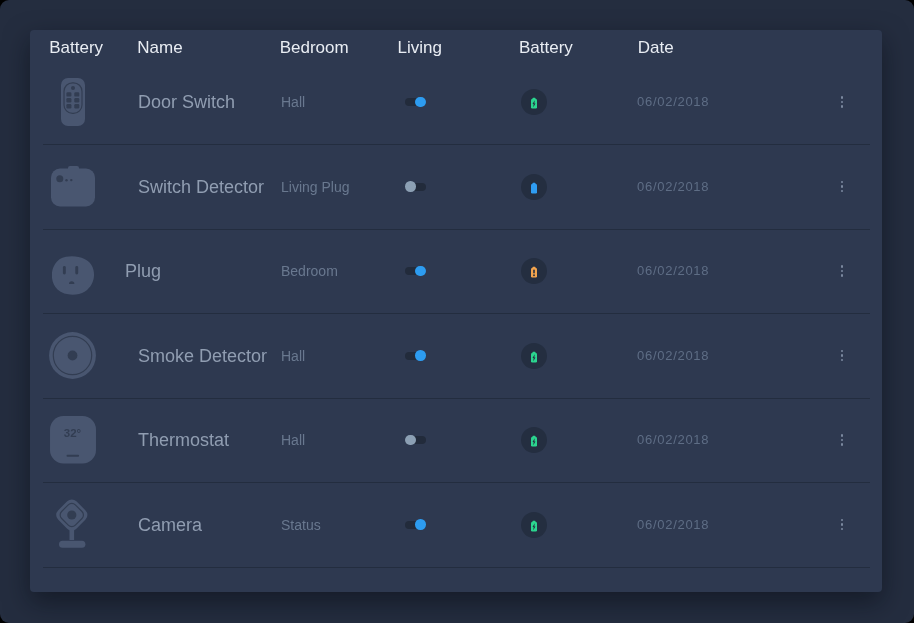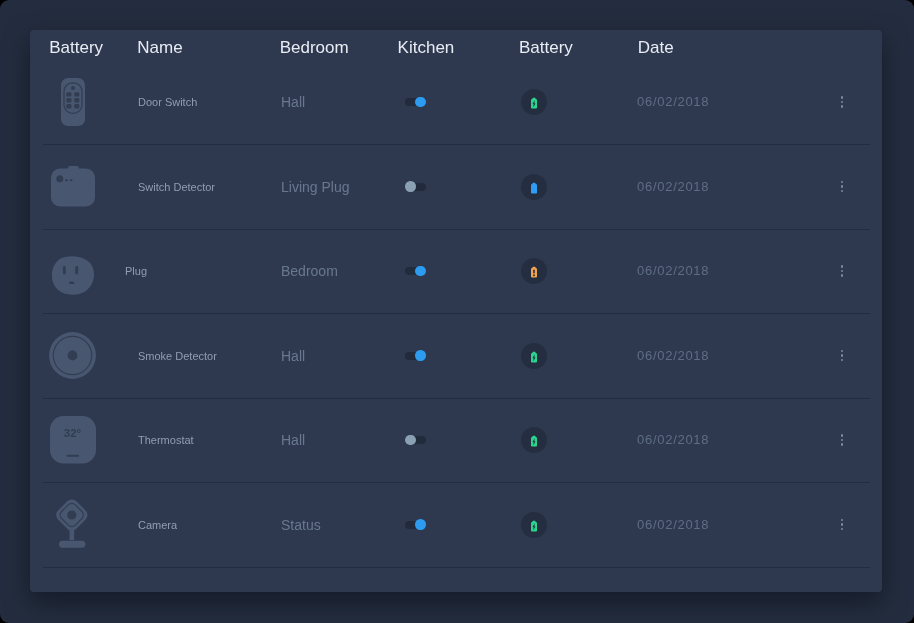--- a/index.html
+++ b/index.html
@@ -1,28 +1,28 @@
 <!DOCTYPE html>
 <html><head><meta charset="utf-8"><style>
 *{margin:0;padding:0;box-sizing:border-box}
 body{width:914px;height:623px;background:#000;font-family:"Liberation Sans",sans-serif;position:relative;overflow:hidden}
 #screen{position:absolute;left:0;top:0;width:914px;height:623px;background:#242D3F;border-radius:9px;overflow:hidden}
 #card{position:absolute;left:30px;top:30px;width:852px;height:562px;background:#2E3950;border-radius:4px;box-shadow:0 10px 26px rgba(5,9,18,0.5)}
 .hdr{position:absolute;top:38px;height:20px;line-height:20px;font-size:17px;color:#E9EDF3}
-.nm{position:absolute;height:18px;line-height:18px;font-size:11px;color:#909DB1}
+.nm{position:absolute;height:18px;line-height:18px;font-size:18px;color:#909DB1}
 .loc{position:absolute;height:18px;line-height:18px;font-size:14px;color:#69788F}
 .dt{position:absolute;height:18px;line-height:18px;font-size:13px;letter-spacing:0.72px;color:#5E6D85}
 .sep{position:absolute;left:42.5px;width:827.5px;height:1px;background:#232D3F}
 </style></head><body>
 <div id="screen">
 <div id="card"></div>
 <div class="hdr" style="left:49.2px">Battery</div>
 <div class="hdr" style="left:137.3px">Name</div>
 <div class="hdr" style="left:279.7px">Bedroom</div>
-<div class="hdr" style="left:397.6px">Kitchen</div>
+<div class="hdr" style="left:397.6px">Living</div>
 <div class="hdr" style="left:519px">Battery</div>
 <div class="hdr" style="left:637.8px">Date</div>
 
 <svg style="position:absolute;left:61px;top:78px" width="24" height="48" viewBox="0 0 24 48">
 <rect x="0" y="0" width="24" height="48" rx="7" fill="#495670"></rect>
 <rect x="3" y="4.8" width="18" height="30.6" rx="8.5" stroke="#323D52" stroke-width="1.2" fill="none"></rect>
 <circle cx="12" cy="10" r="2" fill="#323D52"></circle>
 <rect x="5.4" y="14.2" width="5" height="4.4" rx="1.2" fill="#323D52"></rect>
 <rect x="13.3" y="14.2" width="5" height="4.4" rx="1.2" fill="#323D52"></rect>
 <rect x="5.4" y="20.1" width="5" height="4.4" rx="1.2" fill="#323D52"></rect>

